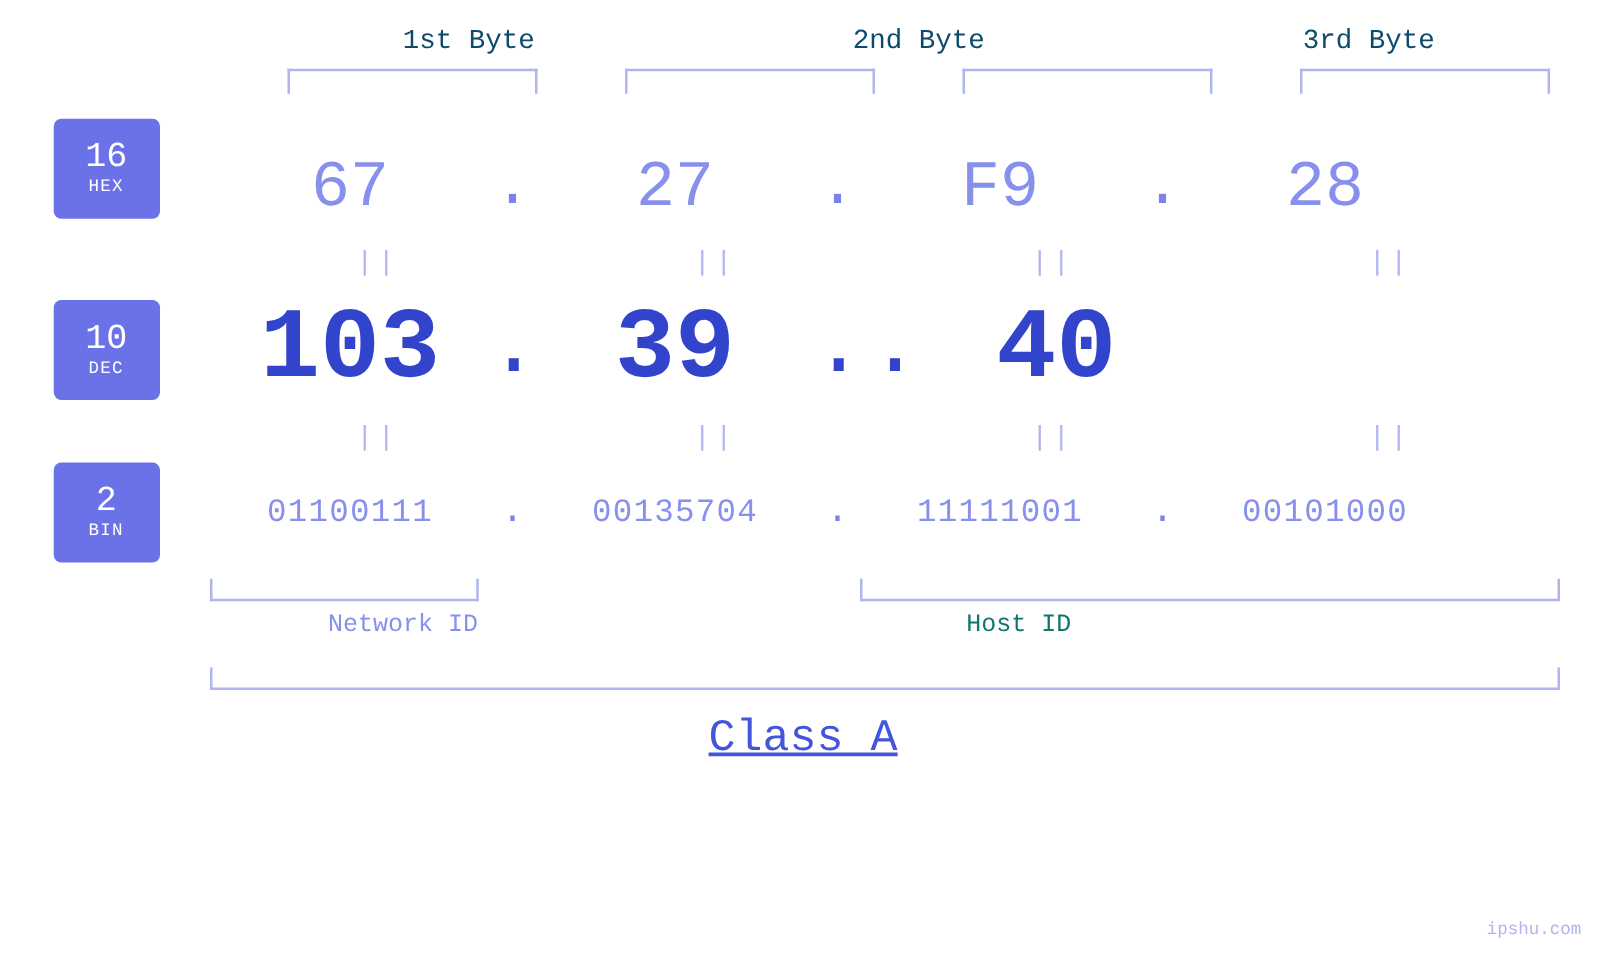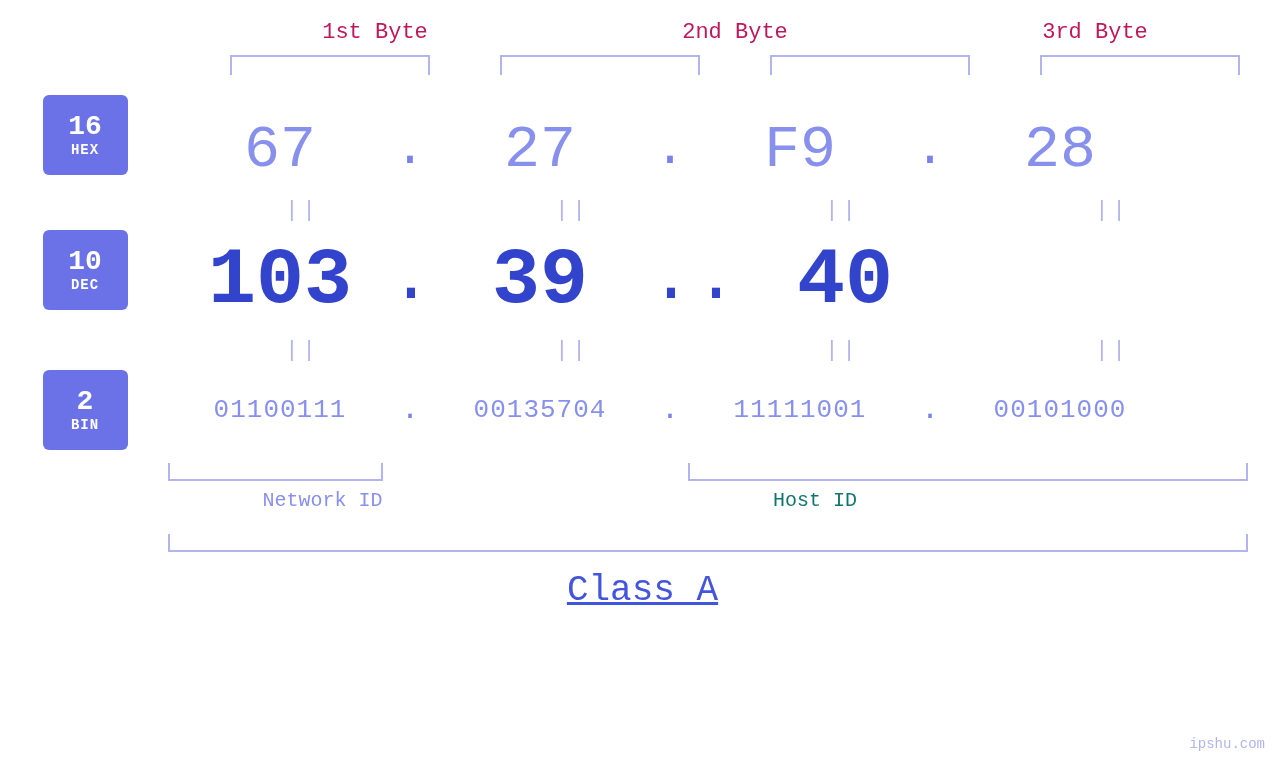--- a/index.html
+++ b/index.html
@@ -26,21 +26,21 @@
     .badge {
       background: #6b72e8;
       color: white;
       border-radius: 6px;
       width: 85px;
       height: 80px;
       display: flex;
       flex-direction: column;
       align-items: center;
       justify-content: center;
-      font-weight: bold;
+      font-weight: normal;
     }
 
     .badge-number {
       font-size: 28px;
       line-height: 1.1;
     }
 
     .badge-label {
       font-size: 14px;
       letter-spacing: 1px;
@@ -49,21 +49,21 @@
     
     .header-row {
       display: flex;
       width: 1080px;
       margin-left: 100px;
       justify-content: space-around;
       margin-bottom: 10px;
     }
 
     .byte-label {
-      color: #be185d;
+      color: #0c4a6e;
       font-size: 22px;
       text-align: center;
       width: 220px;
       font-family: 'Courier New', Courier, monospace;
     }
 
     
     .bracket-top {
       display: flex;
       width: 1080px;
@@ -83,21 +83,21 @@
     .dot {
       color: #7b83eb;
       font-size: 50px;
       width: 40px;
       text-align: center;
       line-height: 1;
     }
 
     .hex-value {
       color: #8890ee;
-      font-size: 60px;
+      font-size: 52px;
       font-family: 'Courier New', Courier, monospace;
       font-weight: 400;
     }
 
     .dec-value {
       color: #3344cc;
       font-size: 80px;
       font-family: 'Courier New', Courier, monospace;
       font-weight: 700;
     }
@@ -220,21 +220,21 @@
   </div>
 
   <div class="separator-row" style="margin-left:130px; width:1080px;">
     <div class="dbl-bar">||</div>
     <div class="dbl-bar">||</div>
     <div class="dbl-bar">||</div>
     <div class="dbl-bar">||</div>
   </div>
 
   <div style="position:relative; width:1200px;">
-    <div style="position:absolute; left:0; top:5px;">
+    <div style="position:absolute; left:0; top:15px;">
       <div class="badge">
         <span class="badge-number">10</span>
         <span class="badge-label">DEC</span>
       </div>
     </div>
     <div class="full-row" style="margin-left:130px; height:110px; align-items:center;">
       <div class="value-cell">
         <span class="dec-value">103</span>
       </div>
       <div class="dot-cell">

